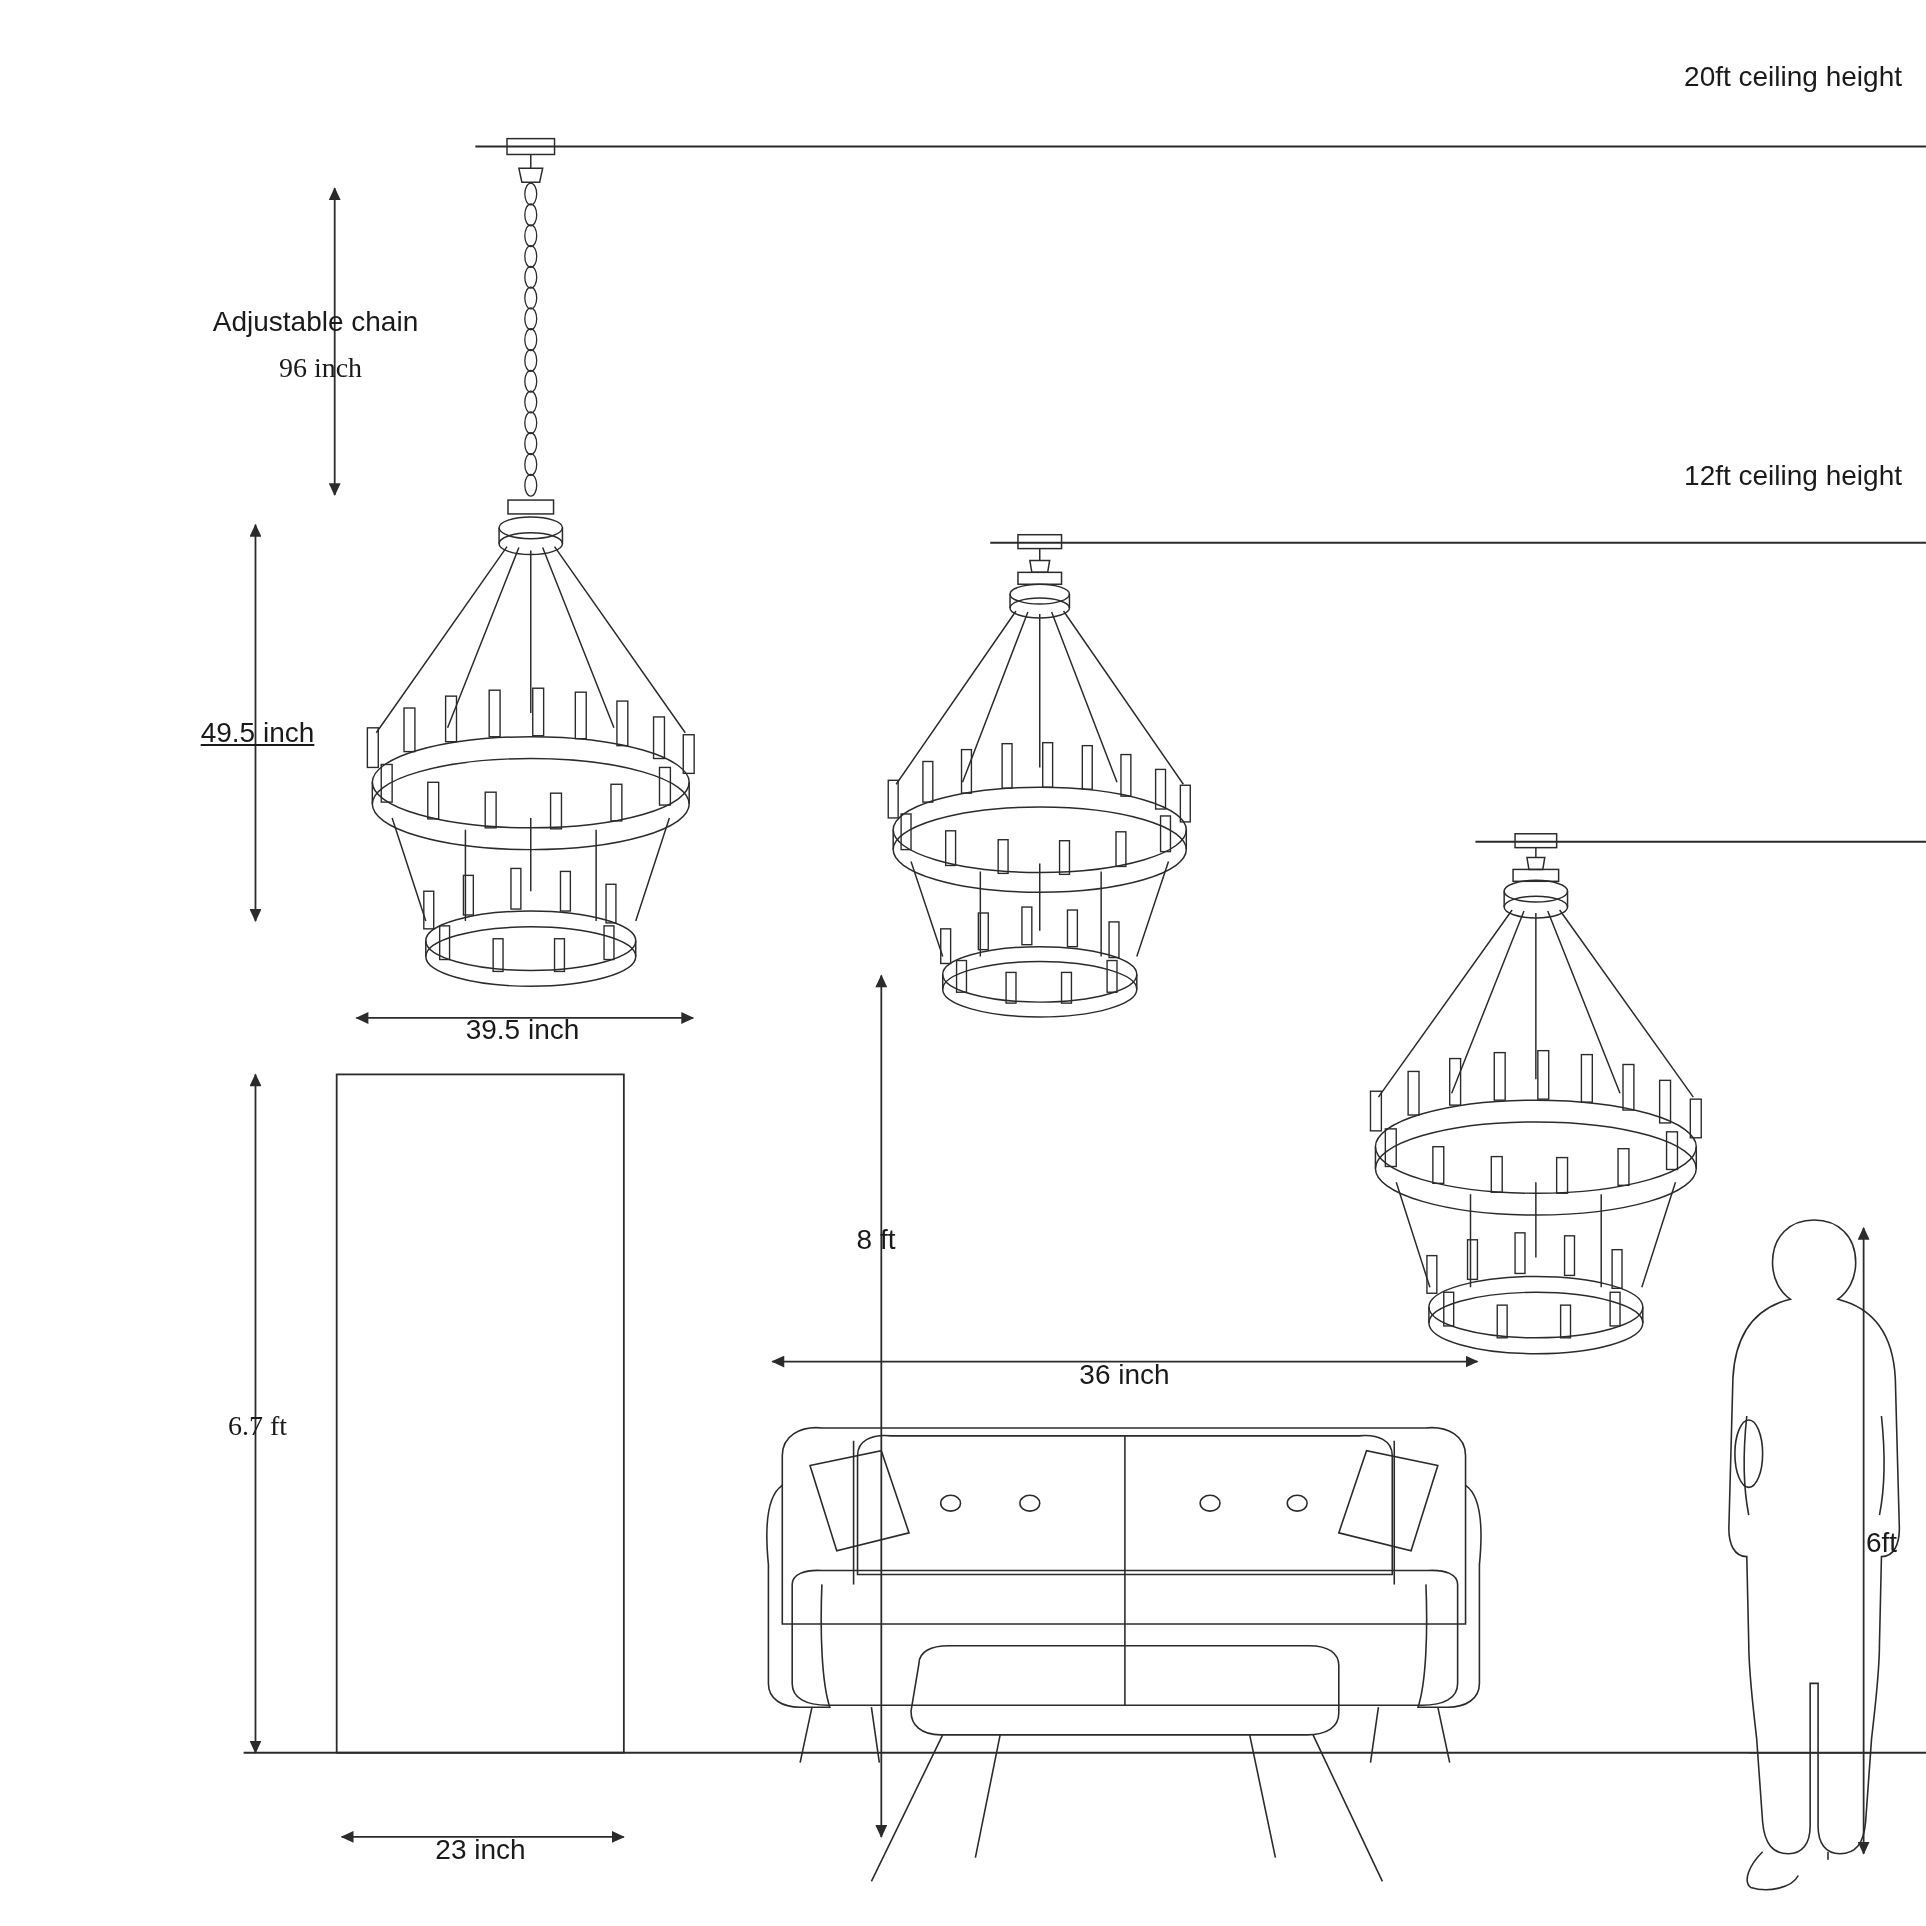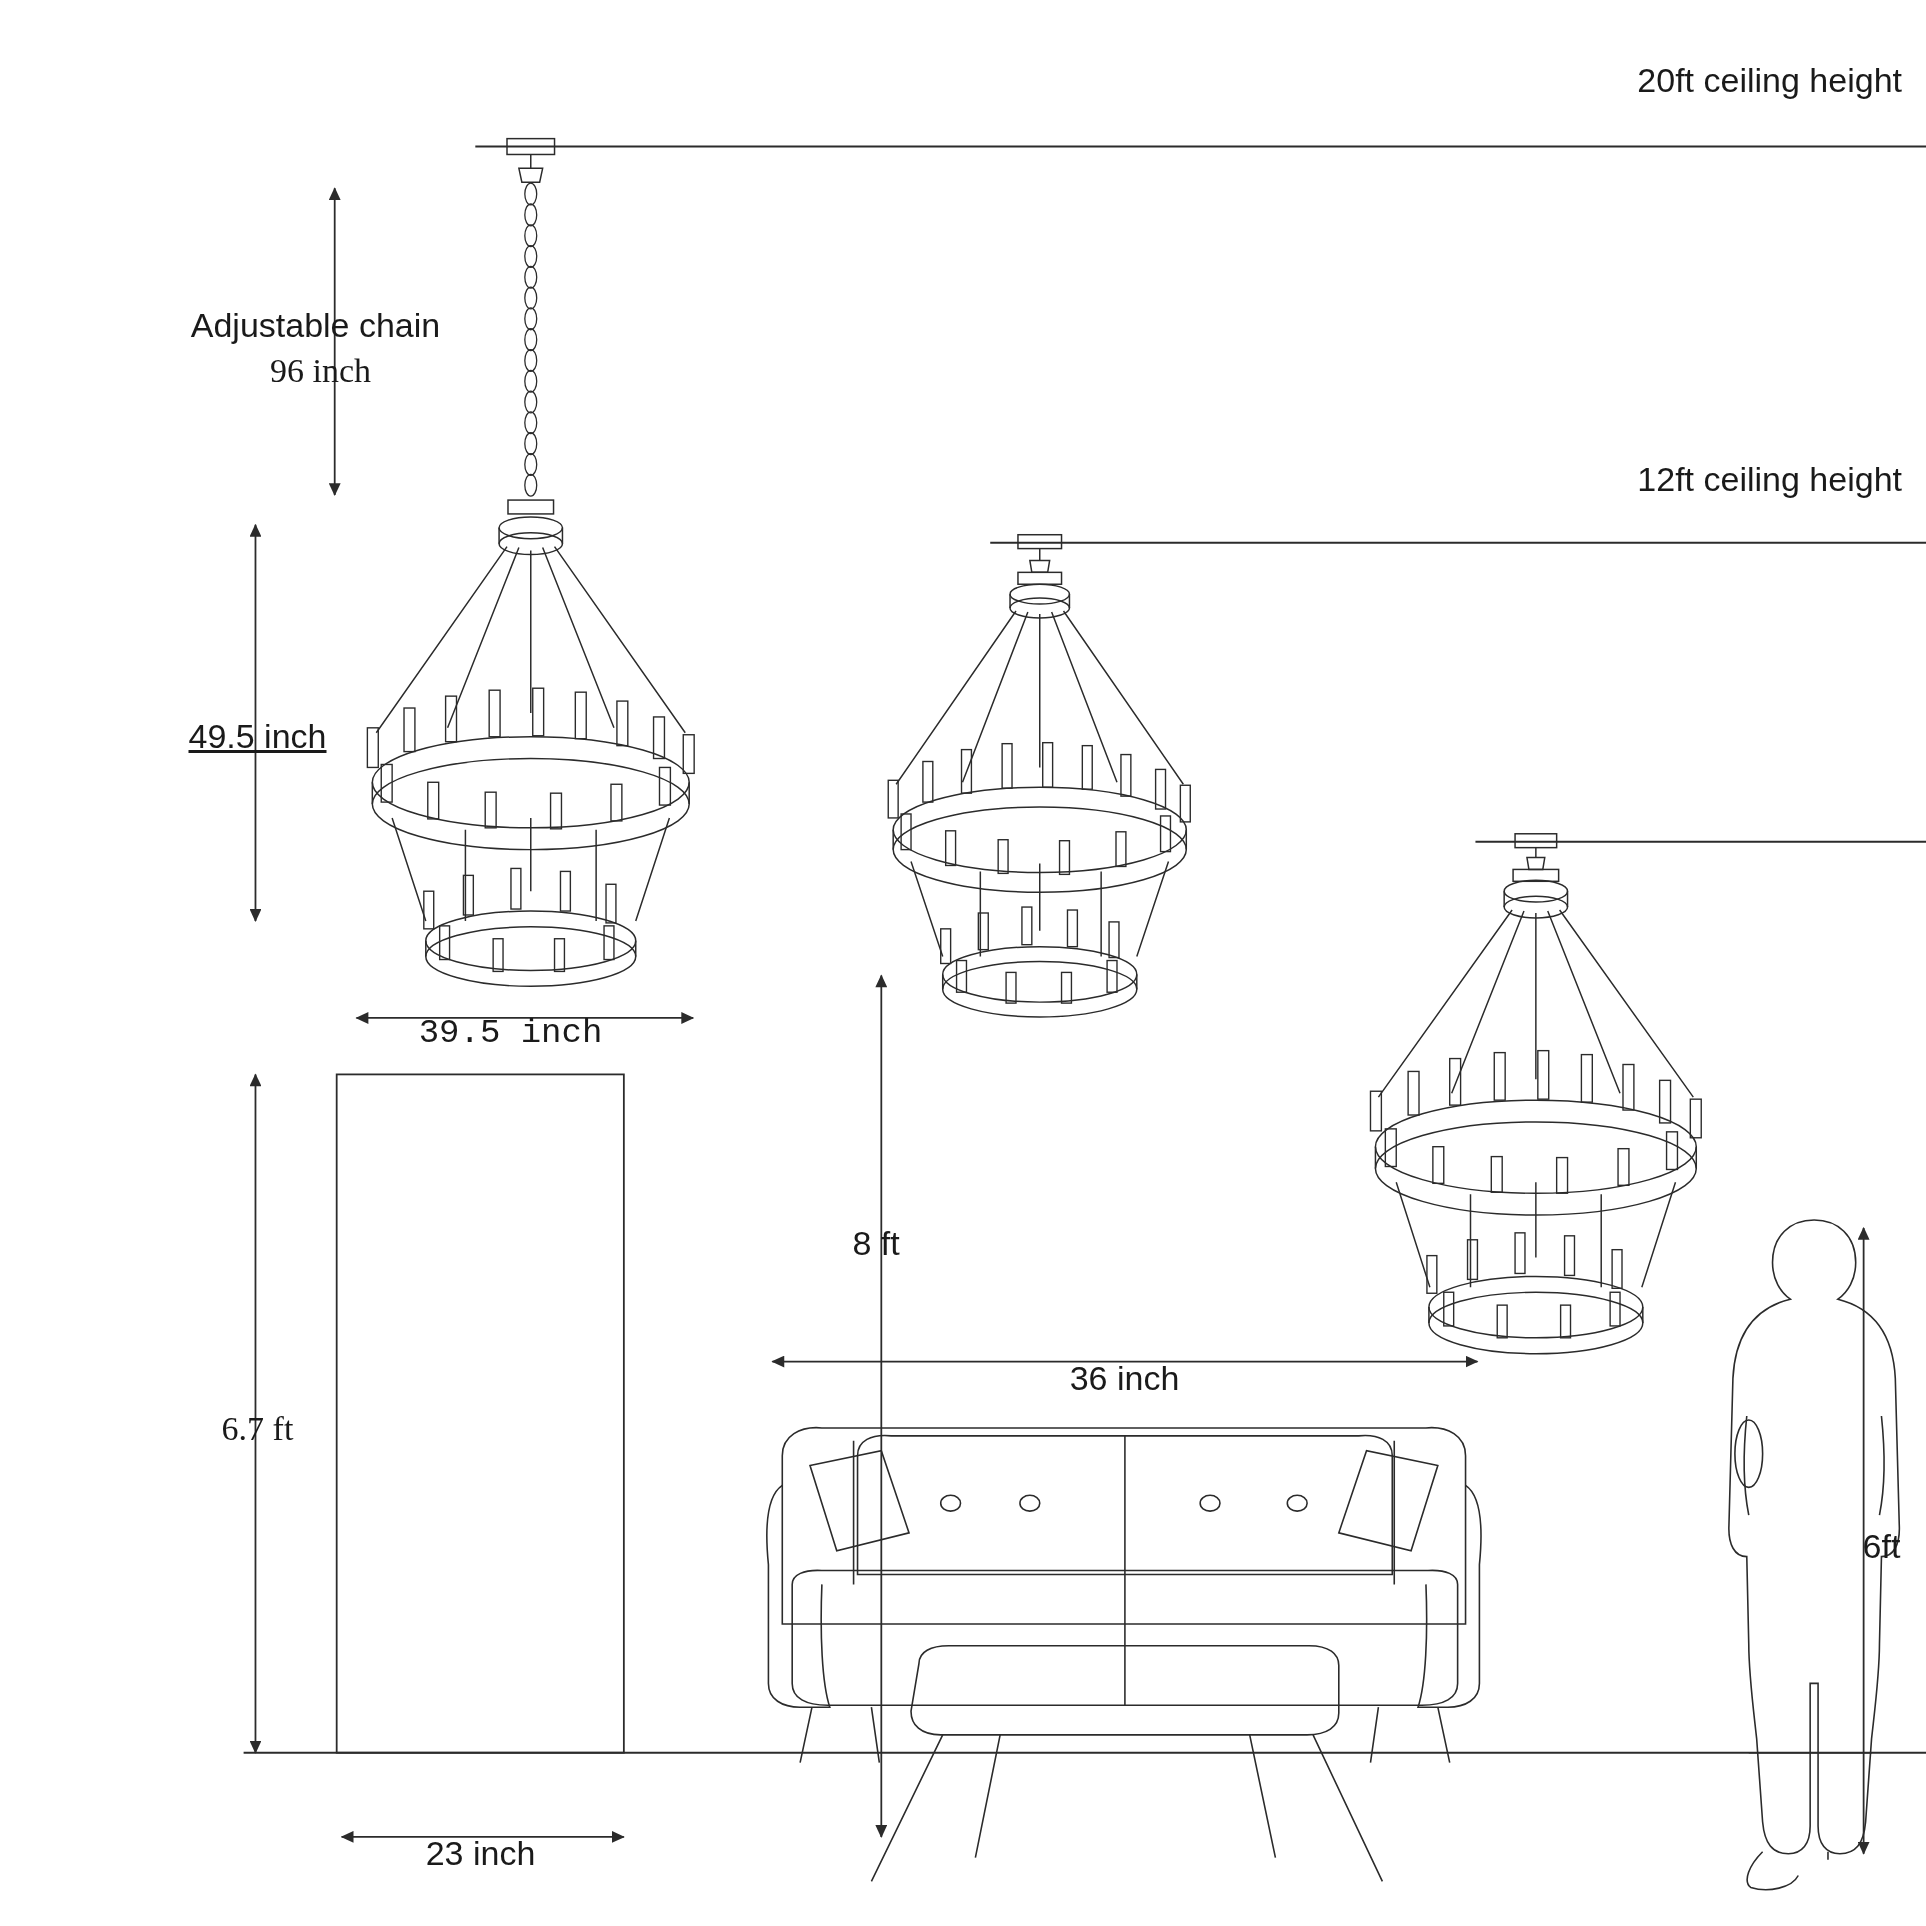--- a/index.html
+++ b/index.html
@@ -1,20 +1,20 @@
 <!DOCTYPE html>
 <html><head>
 <meta charset="utf-8">
 <style>
   html,body{margin:0;padding:0;background:#ffffff;}
   body{width:1927px;height:1927px;position:relative;overflow:hidden;
        font-family:"Liberation Sans", sans-serif; color:#111;}
   .stage{position:absolute;left:0;top:0;width:1927px;height:1927px;}
   svg{position:absolute;left:0;top:0;width:1927px;height:1927px;}
-  .lbl{position:absolute;font-size:34px;color:#1a1a1a;white-space:nowrap;}
+  .lbl{position:absolute;font-size:28px;color:#1a1a1a;white-space:nowrap;}
   .lbl.center{text-align:center;margin-top:24px;}
   .lbl.right{text-align:right;}
   .two-line{line-height:1.18;}
 </style>
 </head>
 <body>
 
 <div class="stage">
 
 <svg viewBox="0 0 1946 1946" xmlns="http://www.w3.org/2000/svg">
@@ -309,21 +309,21 @@
 <div class="lbl right" style="left:1247px;top:61px;width:655px;">20ft ceiling height</div>
 
 <div class="lbl right" style="left:1247px;top:460px;width:655px;">12ft ceiling height</div>
 
 
 <div class="lbl center two-line" style="left:147px;top:281px;width:337px;">Adjustable chain</div>
 <div class="lbl center two-line" style="left:152px;top:327px;width:337px;font-family:Liberation Serif, serif;">96 inch</div>
 
 <div class="lbl center" style="left:109px;top:693px;width:297px;text-decoration:underline;">49.5 inch</div>
 
-<div class="lbl center" style="left:362px;top:990px;width:297px;font-family:Liberation Mono, monospace;">39.5 inch</div>
+<div class="lbl center" style="left:374px;top:990px;width:297px;">39.5 inch</div>
 
 <div class="lbl center" style="left:109px;top:1386px;width:297px;font-family:Liberation Serif, serif;">6.7 ft</div>
 
 <div class="lbl center" style="left:327px;top:1810px;width:307px;">23 inch</div>
 
 <div class="lbl center" style="left:782px;top:1200px;width:188px;">8 ft</div>
 
 <div class="lbl center" style="left:976px;top:1335px;width:297px;">36 inch</div>
 
 <div class="lbl center" style="left:1837px;top:1503px;width:89px;">6ft</div>

